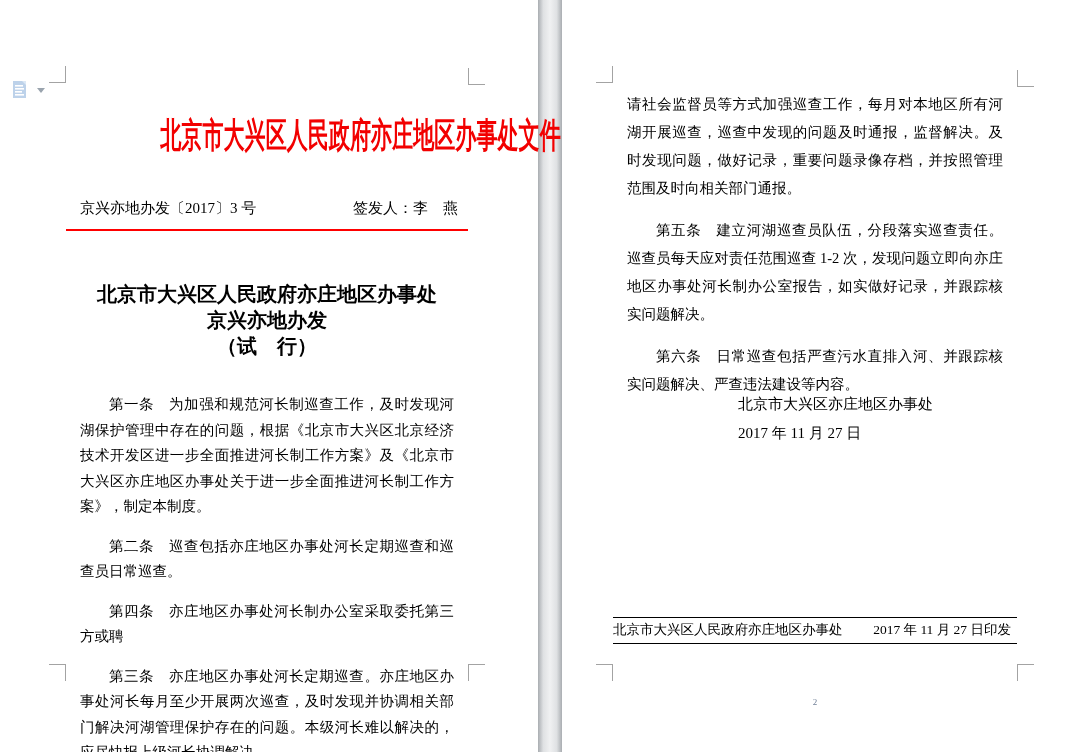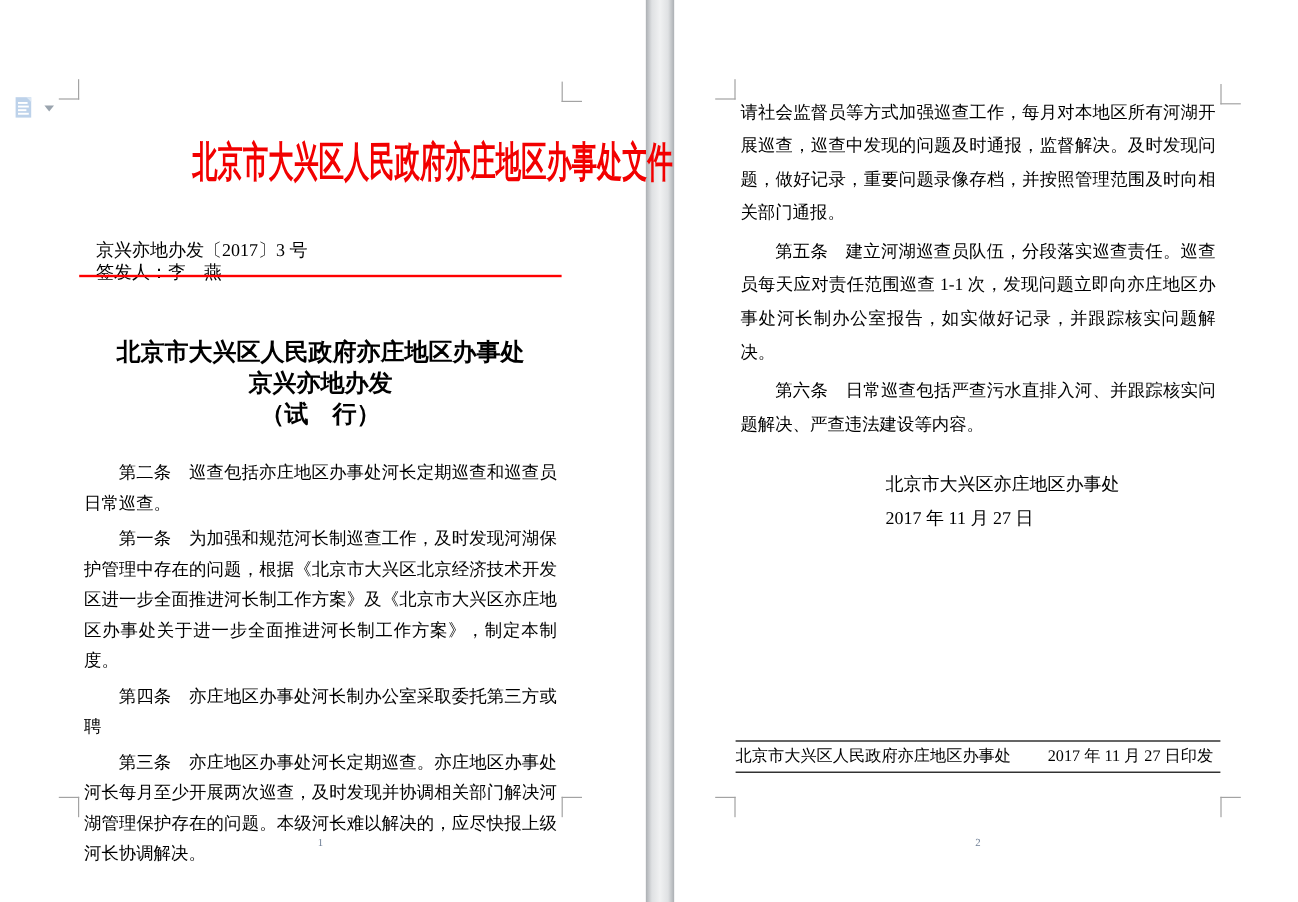--- a/index.html
+++ b/index.html
@@ -39,31 +39,31 @@
   
   .letterhead{
     position:absolute;left:66px;top:112px;width:402px;text-align:center;white-space:nowrap;
   }
   .letterhead span{
     display:inline-block;font-size:31px;font-weight:bold;color:var(--header-red);
     transform:scale(0.68,1.12);transform-origin:center top;letter-spacing:0;
   }
   .docnum-row{
     position:absolute;left:66px;top:199px;width:402px;padding:0 10px 0 14px;
-    display:flex;justify-content:space-between;font-size:15px;flex-direction:column;
+    display:flex;justify-content:space-between;font-size:15px;
   }
   .red-line{position:absolute;left:66px;top:229px;width:402px;height:2px;background:var(--line-red);}
   .doc-title{
     position:absolute;left:66px;top:281px;width:402px;text-align:center;
     font-weight:bold;font-size:20px;line-height:26px;
   }
   .body-text{
     position:absolute;text-align:justify;font-size:14.5px;
   }
-  .body-text p{margin:4px;text-indent:2em;}
+  .body-text p{margin:14px;text-indent:2em;}
   .body-text p.cont{text-indent:0;}
   .body1{left:66px;top:378px;width:402px;line-height:25.5px;}
   .body2{left:51px;top:76px;width:404px;line-height:28px;}
   .signature{
     position:absolute;left:176px;top:390px;width:300px;text-align:left;
     font-size:15px;line-height:29px;
   }
   .p2-footer{
     position:absolute;left:51px;top:617px;width:404px;
     border-top:1px solid #000;border-bottom:1px solid #000;
@@ -114,41 +114,41 @@
 
     <div class="red-line"></div>
 
     <div class="doc-title">
       <div>北京市大兴区人民政府亦庄地区办事处</div>
       <div>京兴亦地办发</div>
       <div>（试　行）</div>
     </div>
 
     <div class="body-text body1">
+      <p>第一条　为加强和规范河长制巡查工作，及时发现河湖保护管理中存在的问题，根据《北京市大兴区北京经济技术开发区进一步全面推进河长制工作方案》及《北京市大兴区亦庄地区办事处关于进一步全面推进河长制工作方案》，制定本制度。</p>
       <p>第二条　巡查包括亦庄地区办事处河长定期巡查和巡查员日常巡查。</p>
-      <p>第一条　为加强和规范河长制巡查工作，及时发现河湖保护管理中存在的问题，根据《北京市大兴区北京经济技术开发区进一步全面推进河长制工作方案》及《北京市大兴区亦庄地区办事处关于进一步全面推进河长制工作方案》，制定本制度。</p>
       <p>第四条　亦庄地区办事处河长制办公室采取委托第三方或聘</p>
       <p>第三条　亦庄地区办事处河长定期巡查。亦庄地区办事处河长每月至少开展两次巡查，及时发现并协调相关部门解决河湖管理保护存在的问题。本级河长难以解决的，应尽快报上级河长协调解决。</p>
     </div>
 
     <div class="page-num n1">1</div>
   </div>
 
   <div class="page-gap"></div>
 
   <div class="page page2">
 
     <div class="crop tl" style="left:34px;top:66px;"></div>
     <div class="crop tr" style="left:455px;top:70px;"></div>
     <div class="crop bl" style="left:34px;top:664px;"></div>
     <div class="crop br" style="left:455px;top:664px;"></div>
 
     <div class="body-text body2">
       <p class="cont">请社会监督员等方式加强巡查工作，每月对本地区所有河湖开展巡查，巡查中发现的问题及时通报，监督解决。及时发现问题，做好记录，重要问题录像存档，并按照管理范围及时向相关部门通报。</p>
-      <p>第五条　建立河湖巡查员队伍，分段落实巡查责任。巡查员每天应对责任范围巡查 1-1 次，发现问题立即向亦庄地区办事处河长制办公室报告，如实做好记录，并跟踪核实问题解决。</p>
+      <p>第五条　建立河湖巡查员队伍，分段落实巡查责任。巡查员每天应对责任范围巡查 1-2 次，发现问题立即向亦庄地区办事处河长制办公室报告，如实做好记录，并跟踪核实问题解决。</p>
       <p>第六条　日常巡查包括严查污水直排入河、并跟踪核实问题解决、严查违法建设等内容。</p>
     </div>
 
     <div class="signature">
       <div>北京市大兴区亦庄地区办事处</div>
       <div>2017 年 11 月 27 日</div>
     </div>
 
     <div class="p2-footer">
       <span>北京市大兴区人民政府亦庄地区办事处</span>

